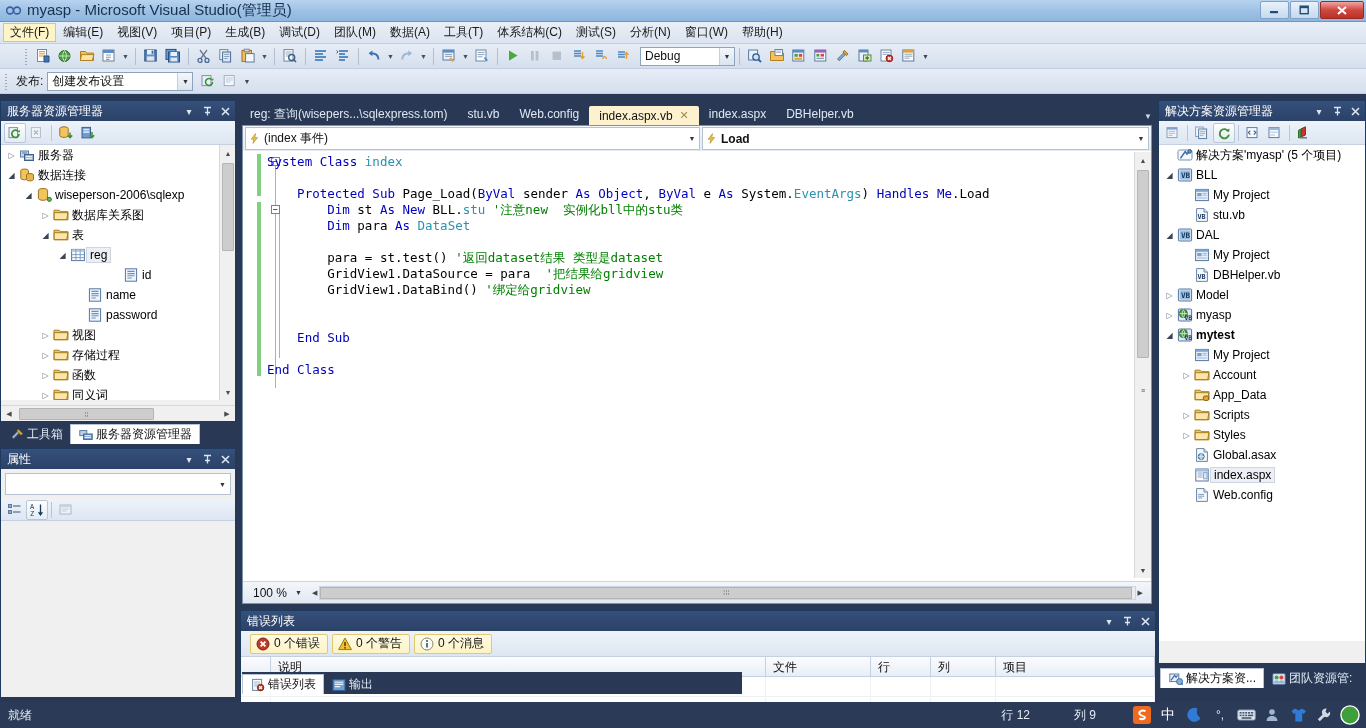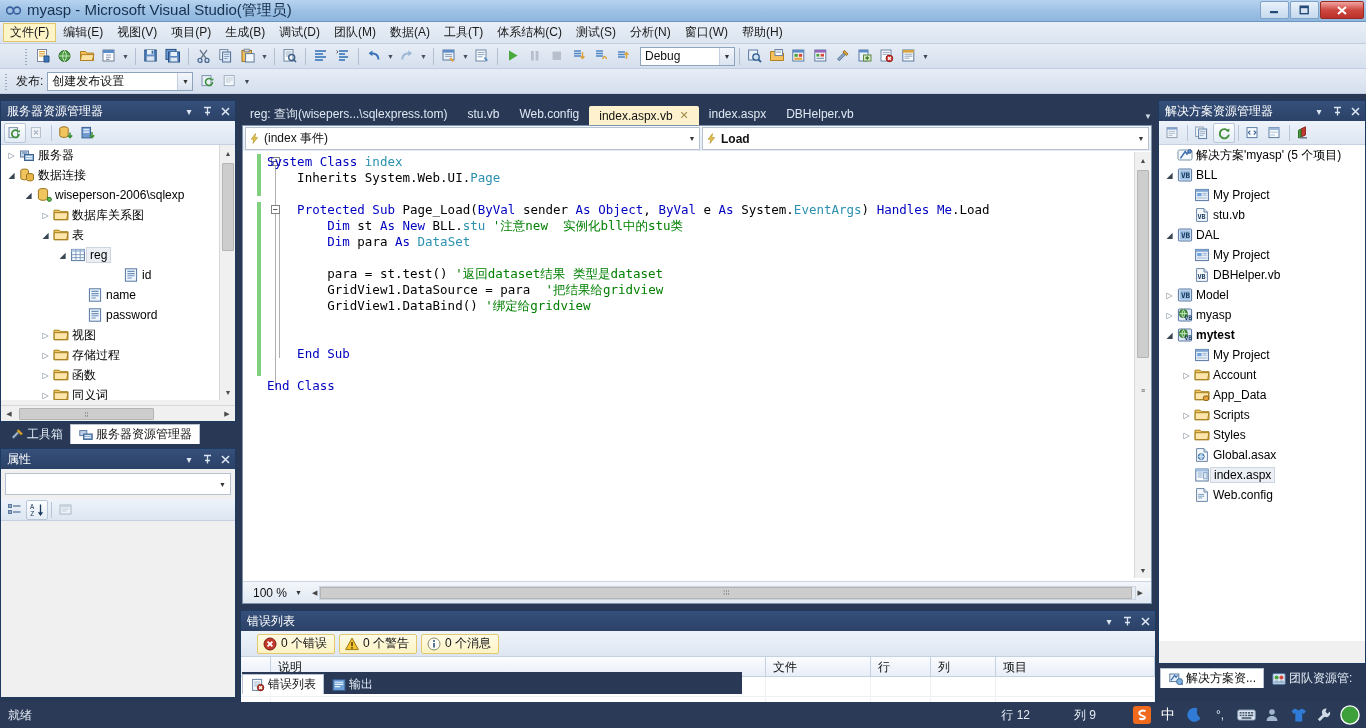--- a/index.html
+++ b/index.html
@@ -138,21 +138,21 @@
      border:1px solid #b5b5b5; border-radius:1px;
      display:flex;align-items:center;justify-content:center;font-size:8px;color:#7a7a7a;}
   .hscroll .sbtn{ position:absolute; top:0; width:16px;height:16px;
      display:flex;align-items:center;justify-content:center;font-size:7px;color:#4a4a4a;}
 
   .editstatus{ position:absolute; height:22px; background:linear-gradient(#f3f6fa,#e1e9f3);
      border-top:1px solid #cbd5e2; display:flex; align-items:center;}
 
   
   .errtools{ height:26px; background:linear-gradient(#eef3fa,#dde6f2);
-     border-bottom:1px solid #c5d0e0; display:flex; align-items:center; padding-left:16px;}
+     border-bottom:1px solid #c5d0e0; display:flex; align-items:center; padding-left:9px;}
   .errbtn{ height:20px; display:flex; align-items:center; padding:0 7px 0 4px;
      border:1px solid #e3c86e; background:linear-gradient(#fefbe6,#fdf3c2);
      font-size:12px; color:#111; margin-right:4px; border-radius:2px;}
   .errbtn .ei{ width:16px;height:16px;display:flex;align-items:center;justify-content:center;
      margin-right:3px;}
   .errgrid-head{ height:20px; background:linear-gradient(#fbfcfe,#e8eef7);
      border-bottom:1px solid #c5d0e0; display:flex; font-size:12px; color:#111;}
   .egh{ border-right:1px solid #c5d0e0; padding-left:7px; display:flex;align-items:center;
      height:20px;}
   .errbody{ background:#fff; position:relative;}
@@ -822,21 +822,20 @@
           <div class="gutter-change" style="top:2px;height:42px;"></div>
           <div class="gutter-change" style="top:50px;height:160px;"></div>
           <div class="gutter-change" style="top:182px;height:42px;"></div>
 
           <div class="foldbox" style="left:28px;top:5px;">−</div>
           <div class="foldline" style="left:32px;top:14px;height:222px;"></div>
           <div class="foldbox" style="left:28px;top:53px;">−</div>
           <div class="foldline" style="left:36px;top:62px;height:144px;"></div>
           <div id="code-lines" style="position:absolute;left:24px;top:2px;">
               <div class="codeline"><span class="kw">System Class </span><span class="ty">index</span></div>
-              <div class="codeline"><span>    Inherits System.Web.UI.</span><span class="ty">Page</span></div>
               <div class="codeline"><span></span></div>
               <div class="codeline"><span>    </span><span class="kw">Protected Sub </span><span>Page_Load(</span><span class="kw">ByVal </span><span>sender </span><span class="kw">As </span><span class="kw">Object</span><span>, </span><span class="kw">ByVal </span><span>e </span><span class="kw">As </span><span>System.</span><span class="ty">EventArgs</span><span>) </span><span class="kw">Handles </span><span class="kw">Me</span><span>.Load</span></div>
               <div class="codeline"><span>        </span><span class="kw">Dim </span><span>st </span><span class="kw">As New </span><span>BLL.</span><span class="ty">stu</span><span class="cm"> '注意new  实例化bll中的stu类</span></div>
               <div class="codeline"><span>        </span><span class="kw">Dim </span><span>para </span><span class="kw">As </span><span class="ty">DataSet</span></div>
               <div class="codeline"><span></span></div>
               <div class="codeline"><span>        para = st.test() </span><span class="cm">'返回dataset结果 类型是dataset</span></div>
               <div class="codeline"><span>        GridView1.DataSource = para  </span><span class="cm">'把结果给gridview</span></div>
               <div class="codeline"><span>        GridView1.DataBind() </span><span class="cm">'绑定给gridview</span></div>
               <div class="codeline"><span></span></div>
               <div class="codeline"><span></span></div>

